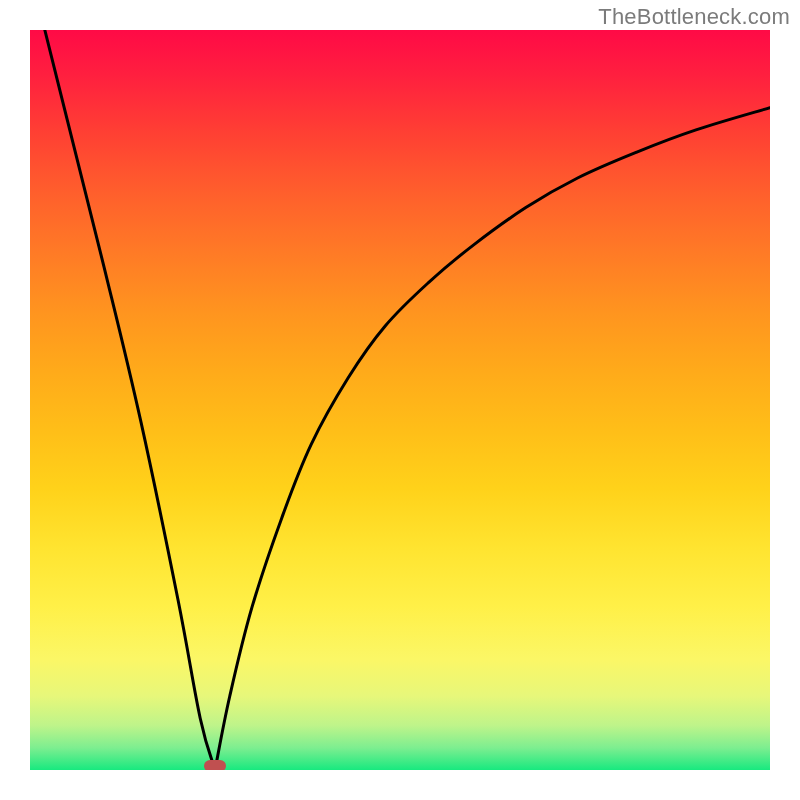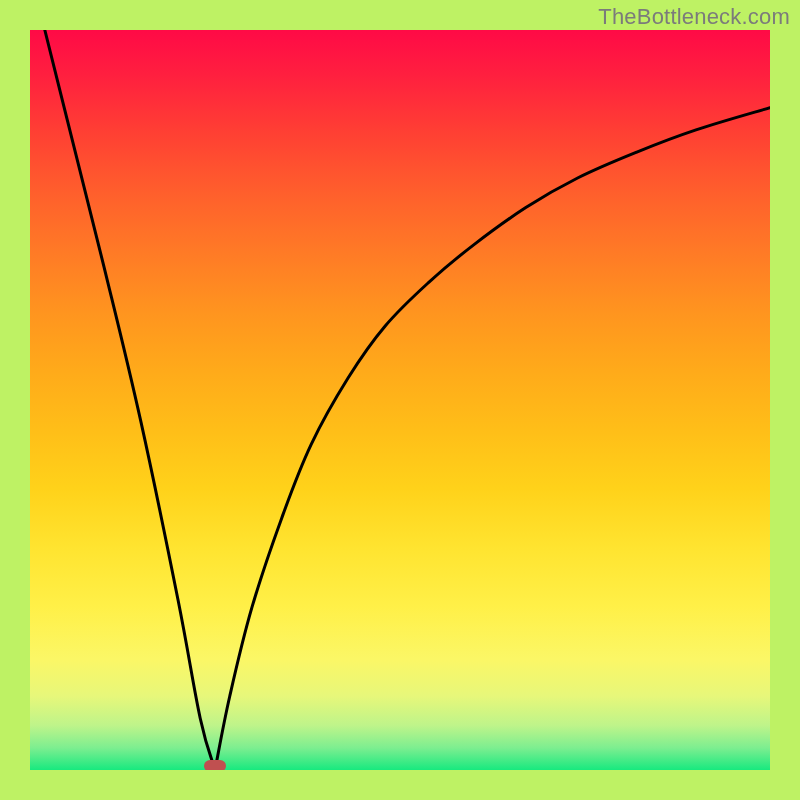--- a/index.html
+++ b/index.html
@@ -8,21 +8,21 @@
     width: 800px;
     height: 800px;
     background: #000;
     overflow: hidden;
     font-family: Arial, Helvetica, sans-serif;
   }
   .frame {
     position: relative;
     width: 800px;
     height: 800px;
-    background: #bef264;
+    background: #ffffff;
   }
   .plot-area {
     position: absolute;
     left: 30px;
     top: 30px;
     width: 740px;
     height: 740px;
     overflow: hidden;
   }
   .gradient-bg {

